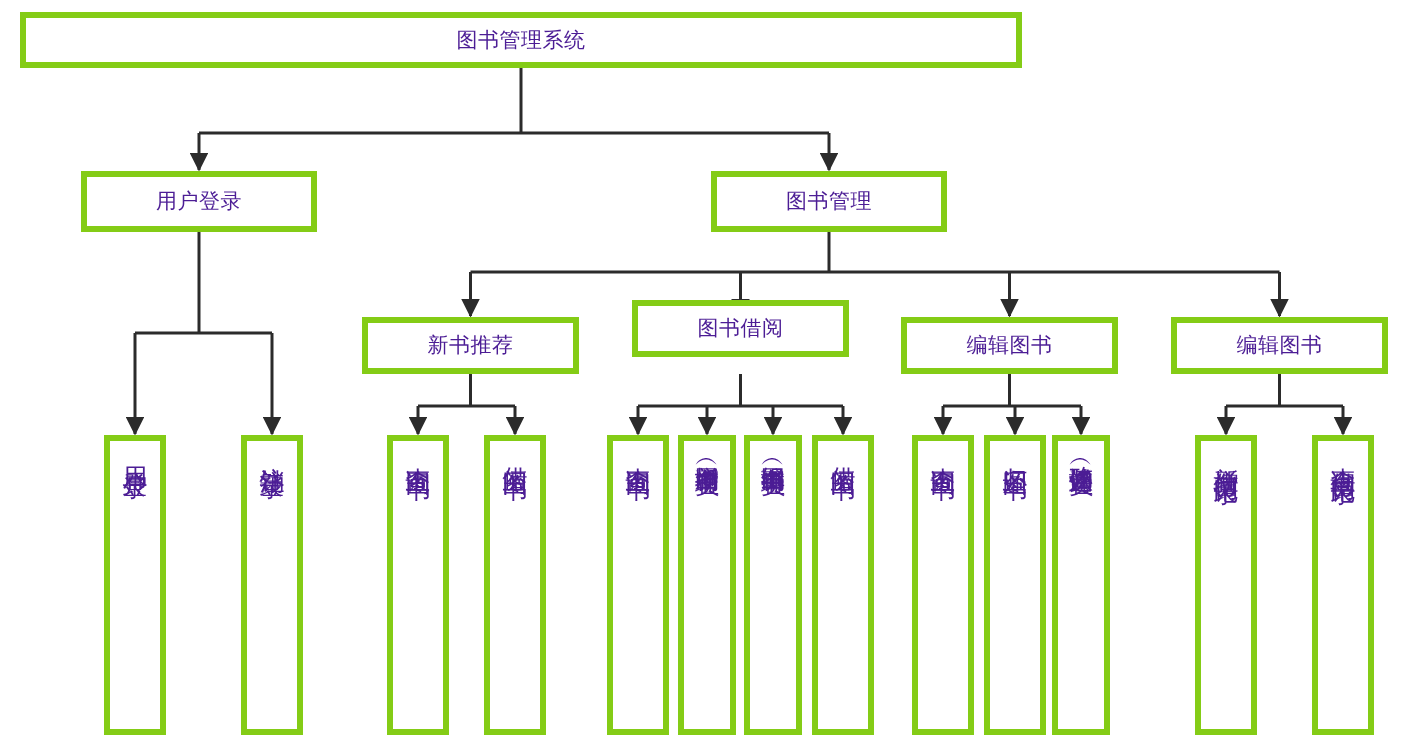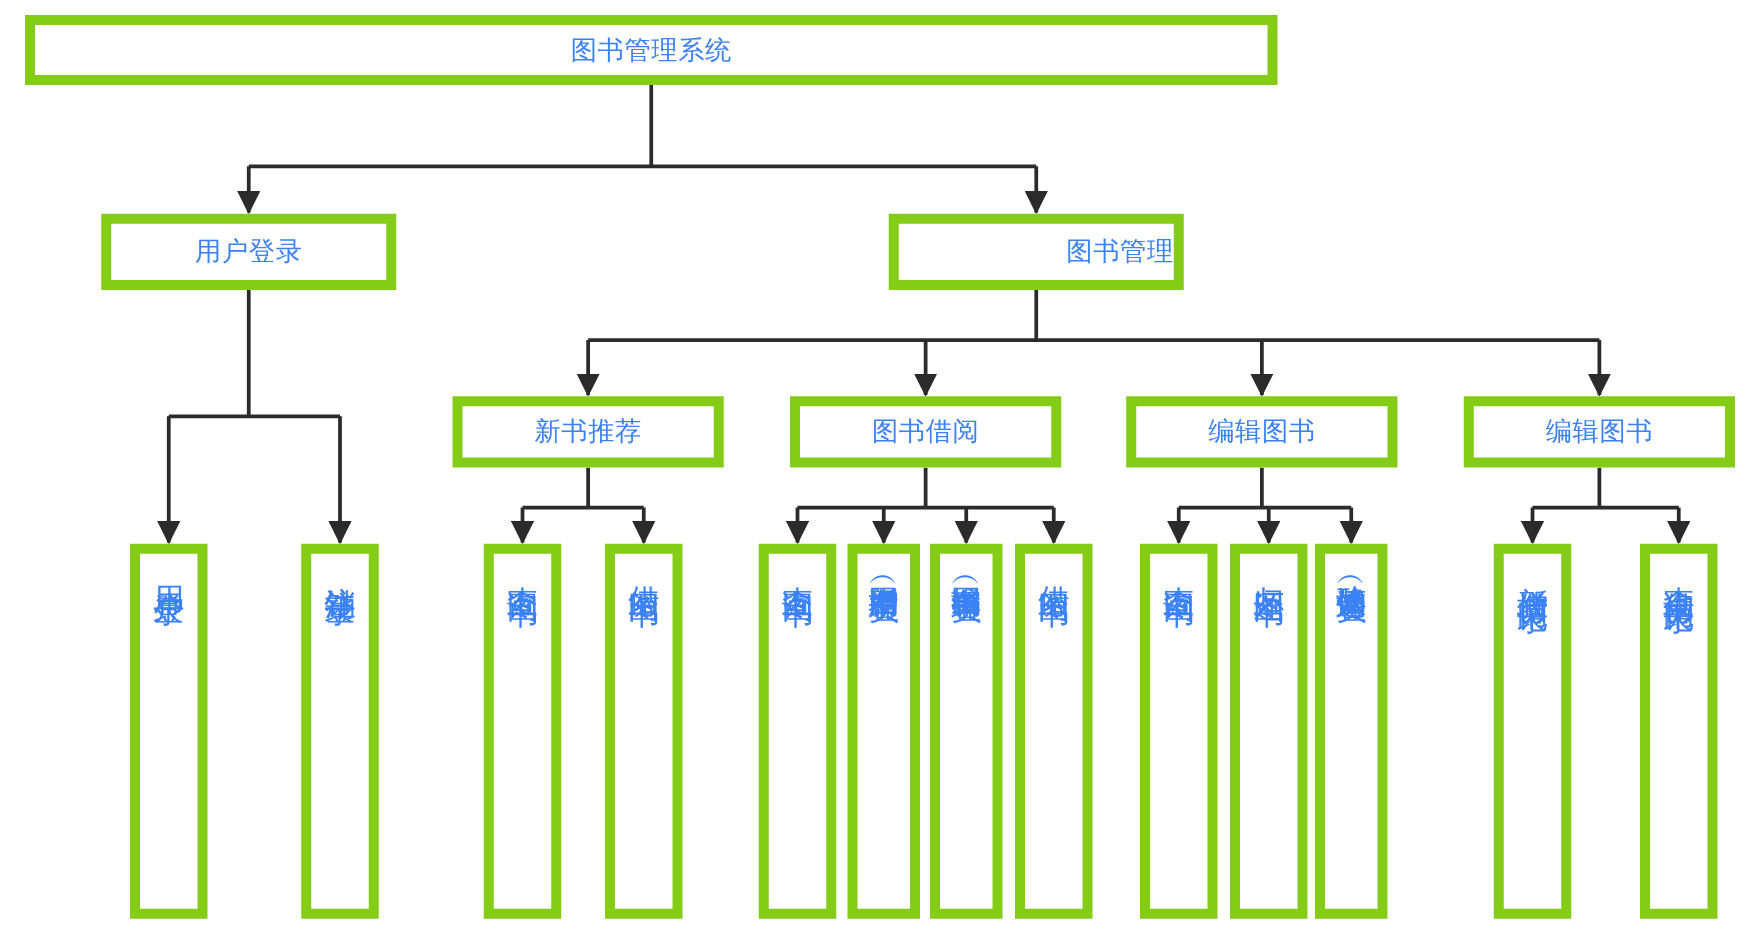--- a/index.html
+++ b/index.html
@@ -19,26 +19,26 @@
     position: absolute;
     left: 0;
     top: 0;
     width: 1405px;
     height: 747px;
     pointer-events: none;
   }
   .node {
     position: absolute;
     box-sizing: border-box;
-    border: 8px solid #84cc16;
+    border: 6px solid #84cc16;
     background: #ffffff;
     display: flex;
     align-items: center;
     justify-content: center;
-    color: #3b82f6;
+    color: #4c1d95;
   }
   .node .label {
     display: block;
     text-align: center;
     line-height: 1.18;
     white-space: nowrap;
   }
   
   .node.horiz .label {
     font-size: 21px;
@@ -118,27 +118,27 @@
       </g>
   </svg>
 
   <div id="nodes-layer">
       <div class="node horiz" style="left: 20px; top: 12px; width: 1002px; height: 56px;">
         <span class="label">图书管理系统</span>
       </div>
       <div class="node horiz" style="left: 81px; top: 171px; width: 236px; height: 61px;">
         <span class="label">用户登录</span>
       </div>
-      <div class="node horiz" style="left: 711px; top: 171px; width: 236px; height: 61px; justify-content: flex-end;">
+      <div class="node horiz" style="left: 711px; top: 171px; width: 236px; height: 61px;">
         <span class="label">图书管理</span>
       </div>
       <div class="node horiz" style="left: 362px; top: 317px; width: 217px; height: 57px;">
         <span class="label">新书推荐</span>
       </div>
-      <div class="node horiz" style="left: 632px; top: 317px; width: 217px; height: 57px;">
+      <div class="node horiz" style="left: 632px; top: 300px; width: 217px; height: 57px;">
         <span class="label">图书借阅</span>
       </div>
       <div class="node horiz" style="left: 901px; top: 317px; width: 217px; height: 57px;">
         <span class="label">编辑图书</span>
       </div>
       <div class="node horiz" style="left: 1171px; top: 317px; width: 217px; height: 57px;">
         <span class="label">编辑图书</span>
       </div>
       <div class="node vert" style="left: 104px; top: 435px; width: 62px; height: 300px;">
         <span class="label">用户登录</span>

